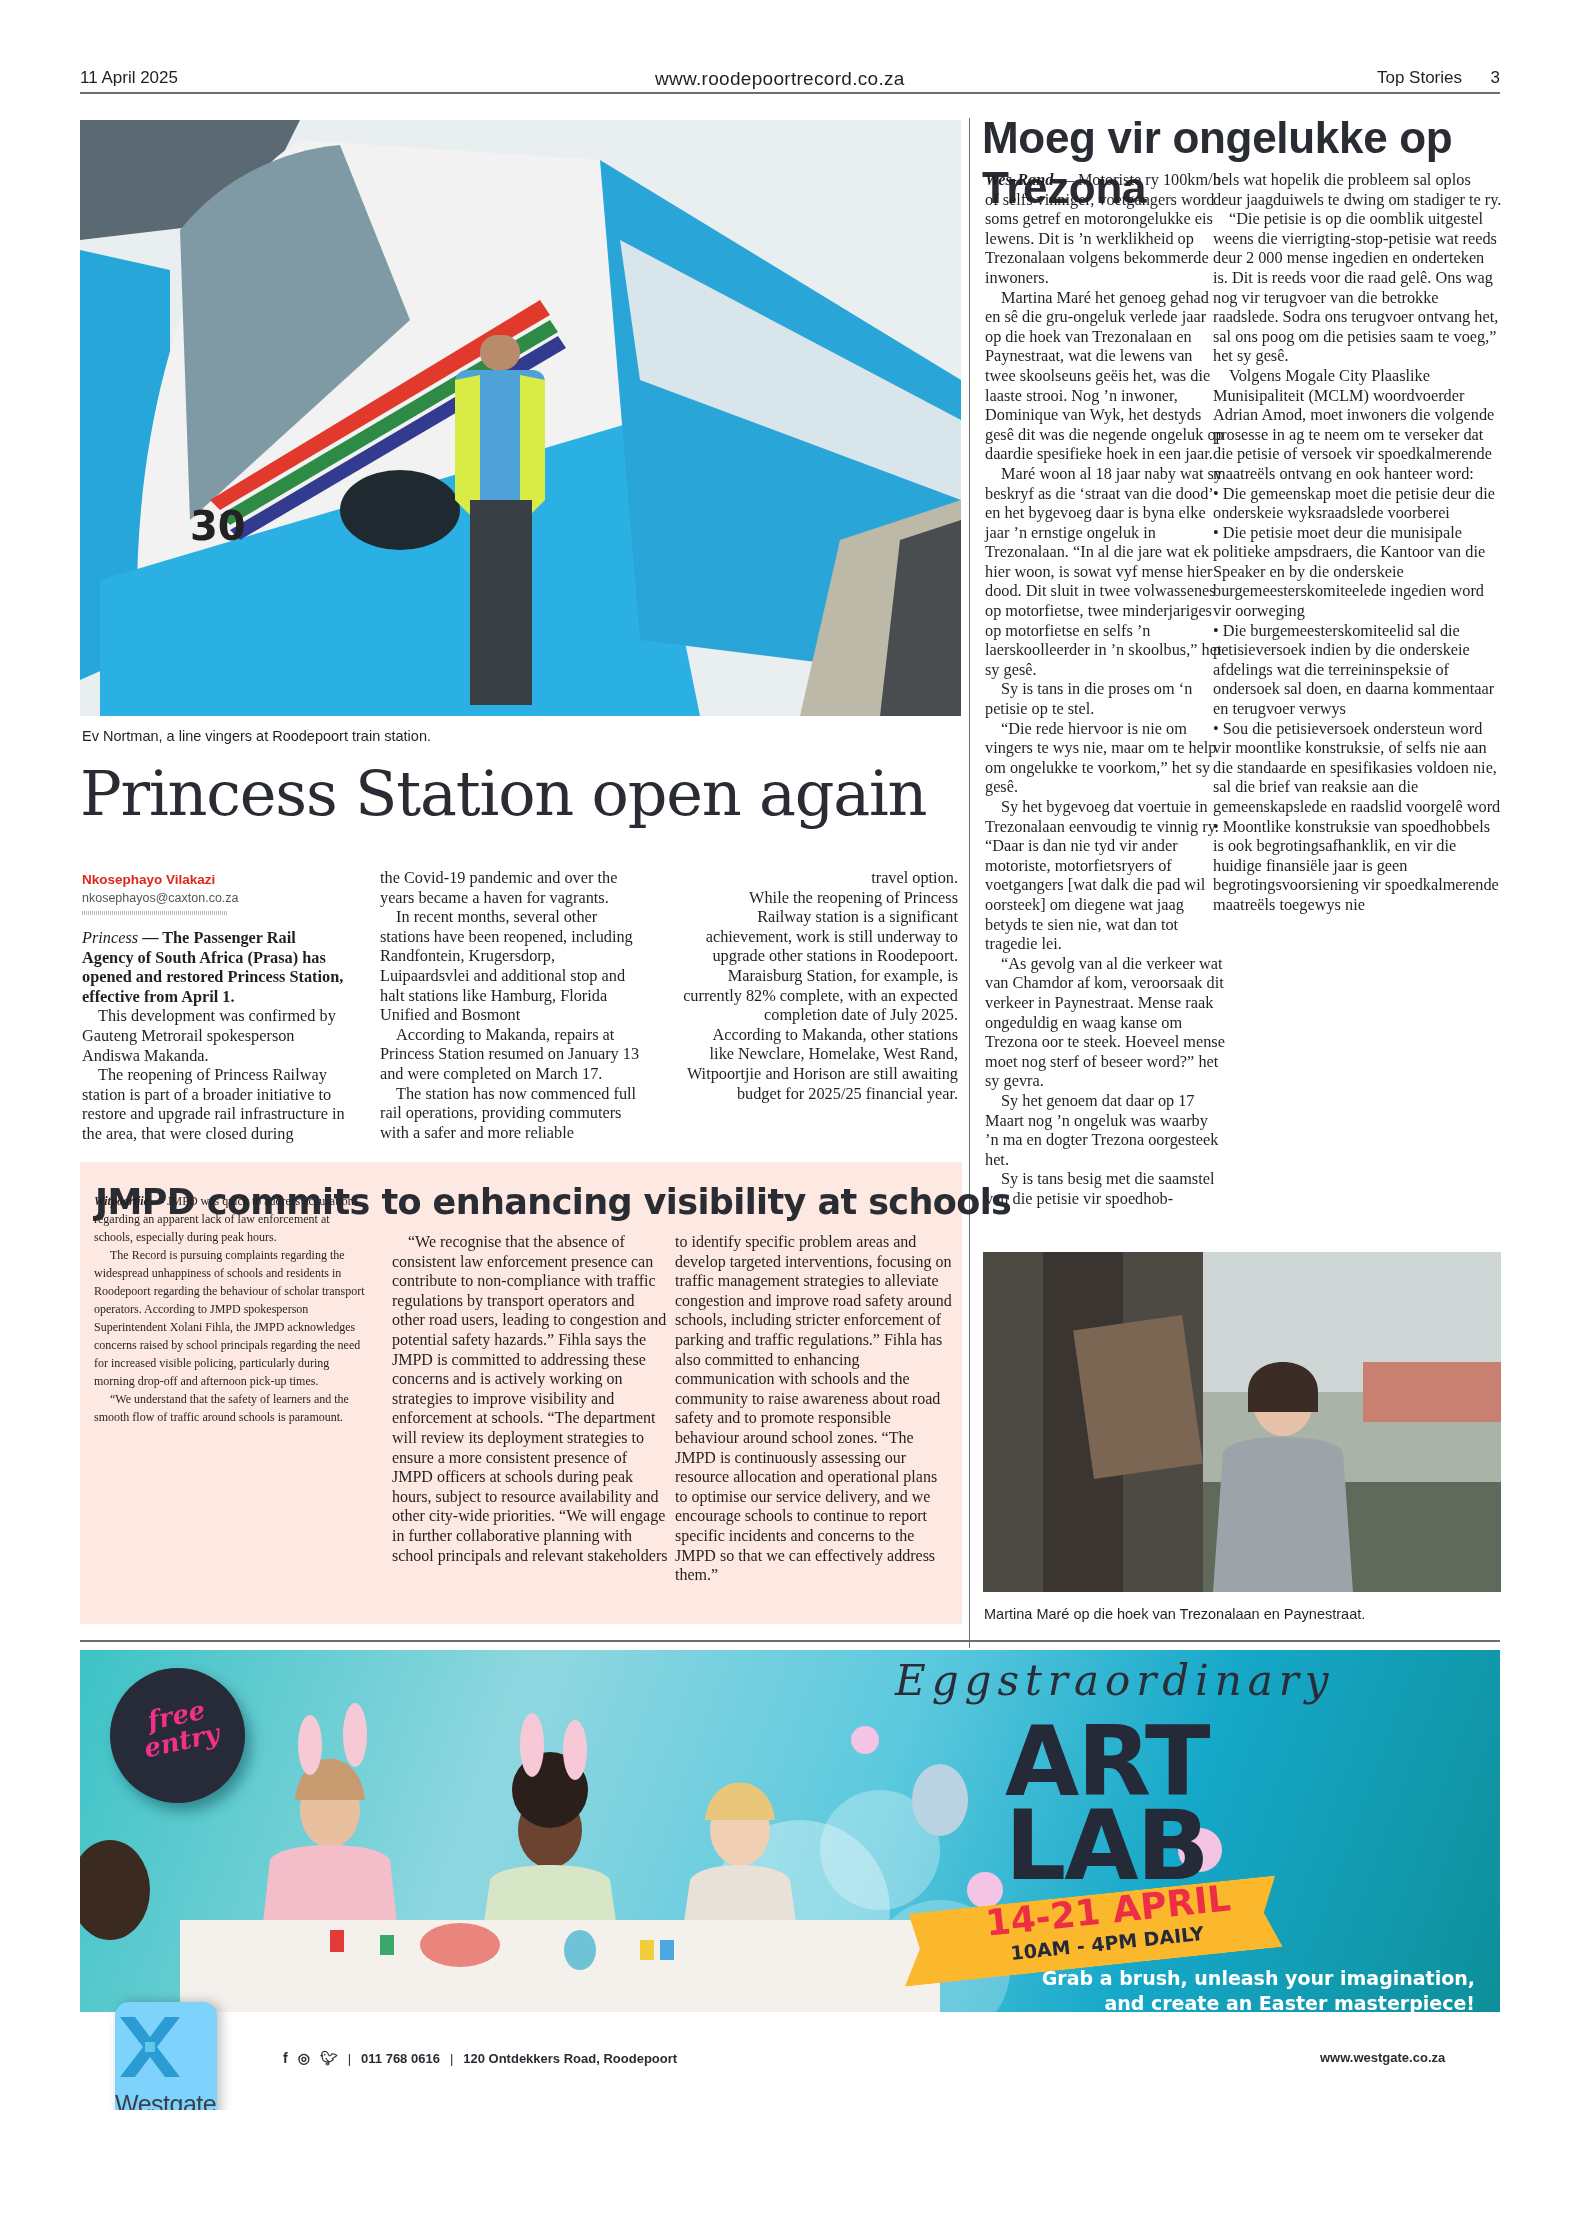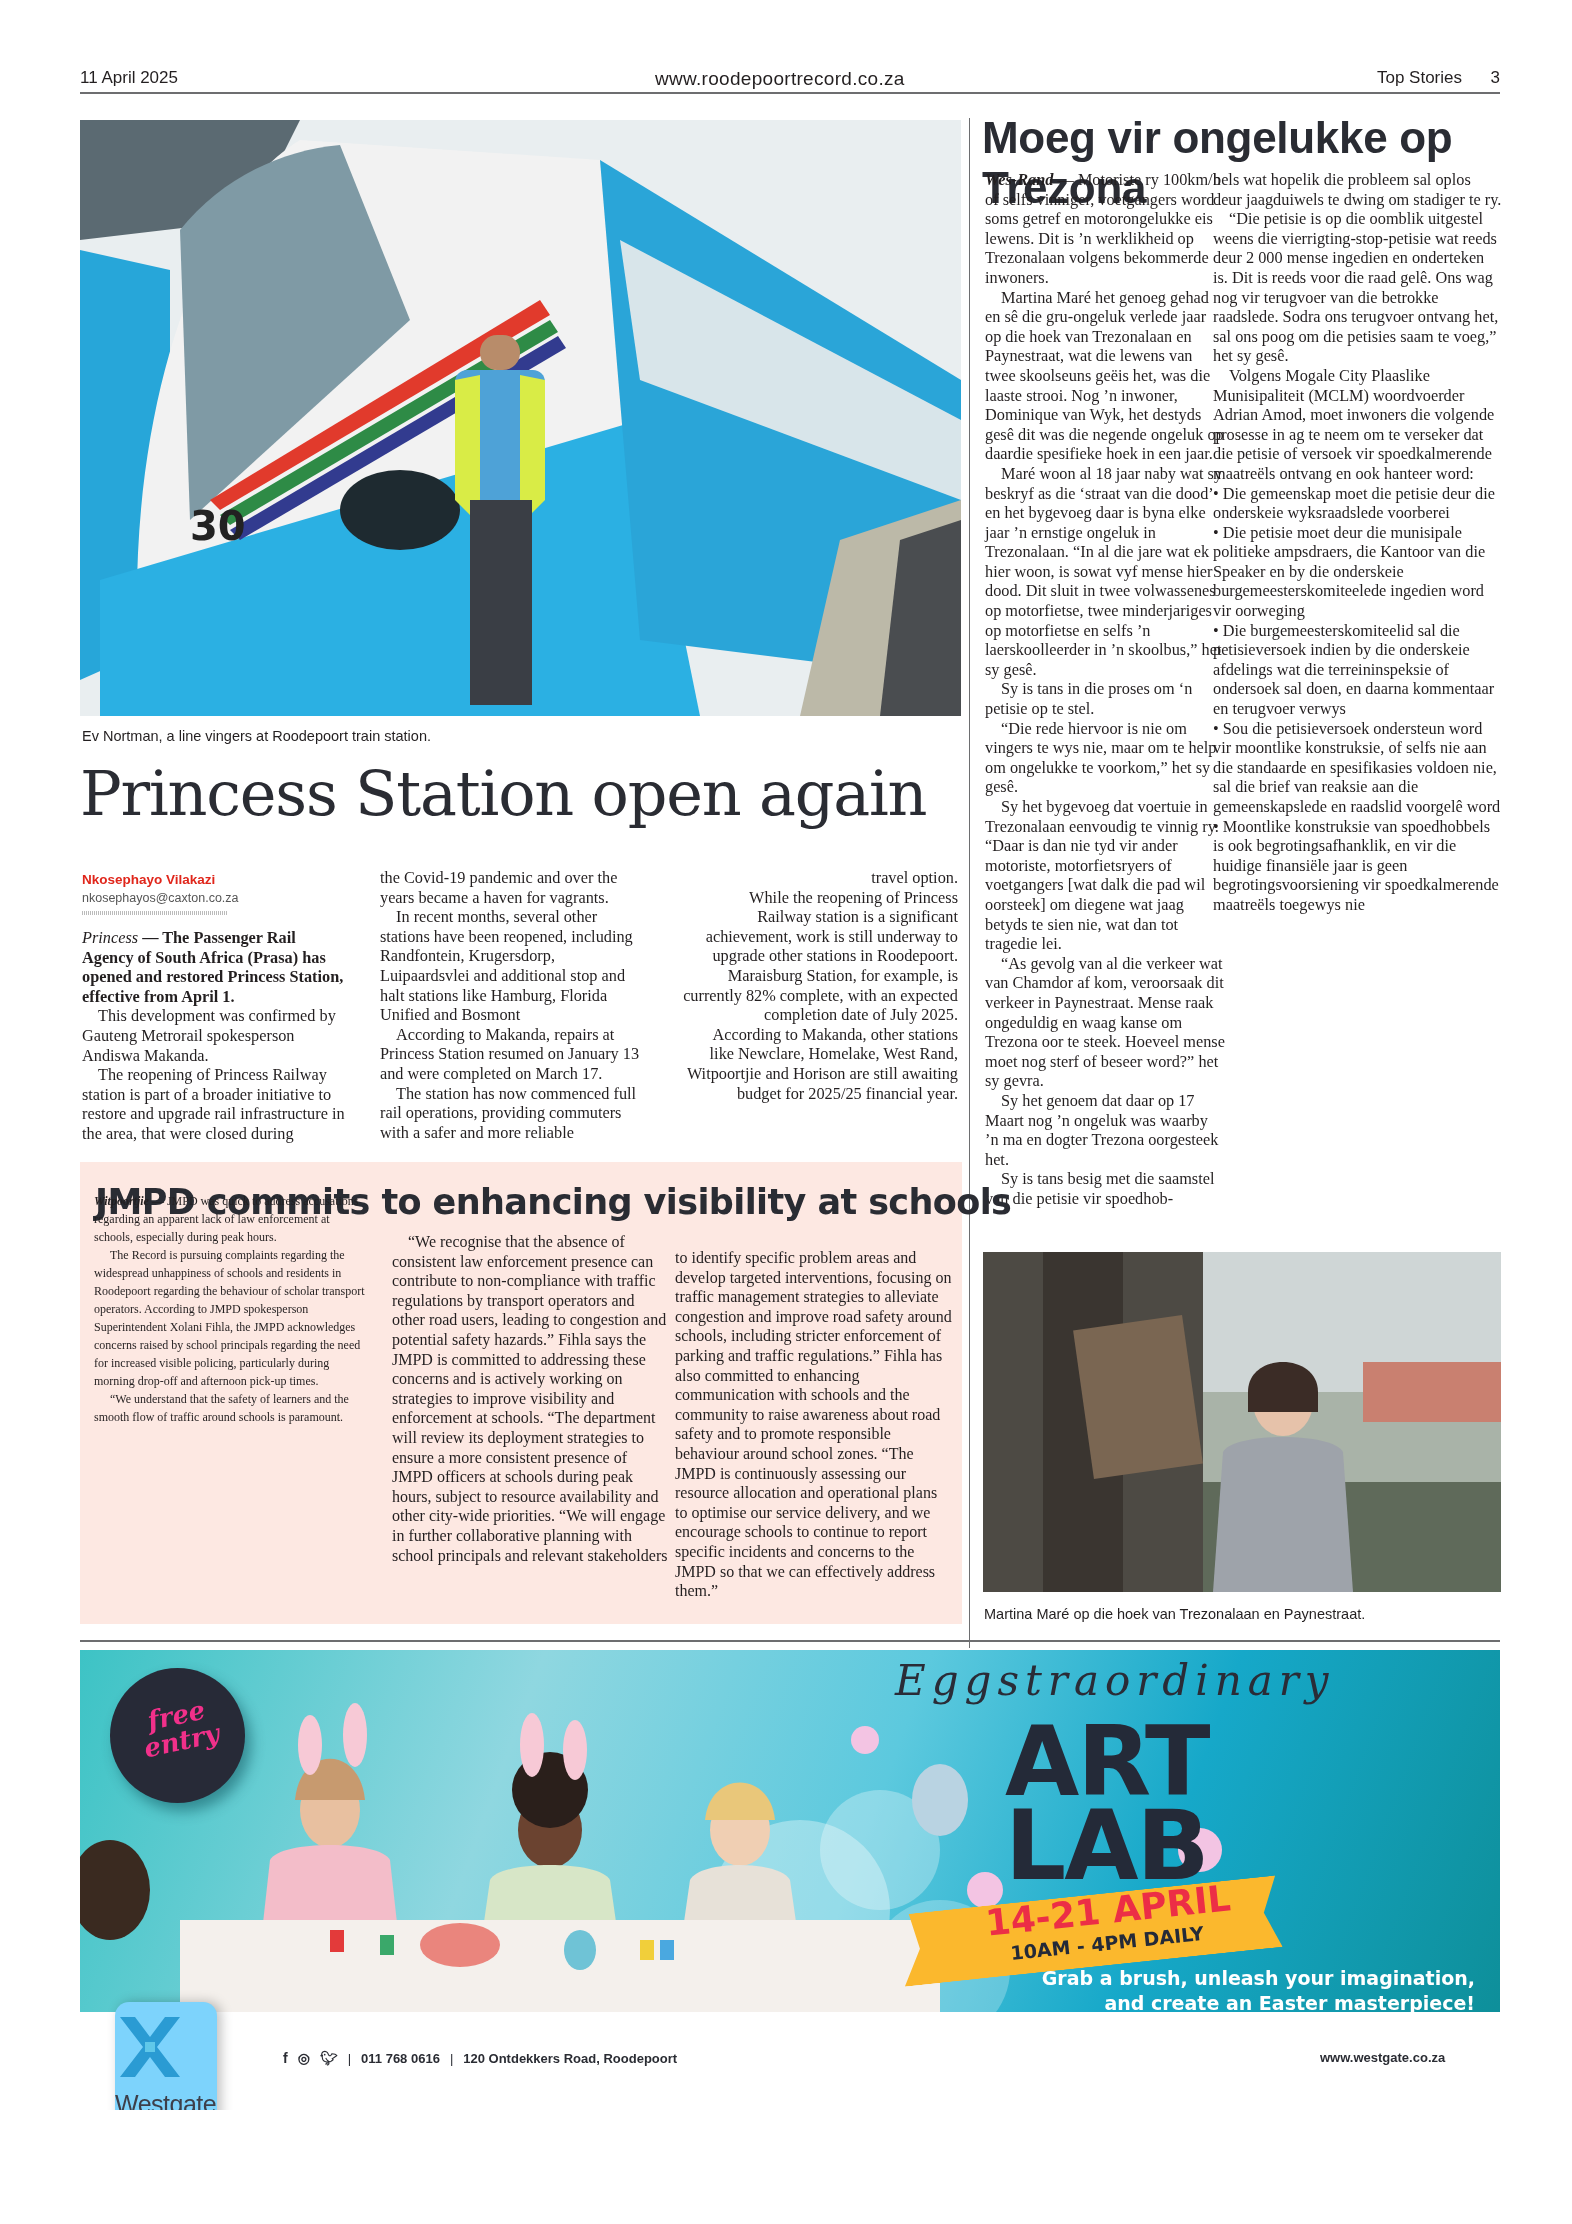--- a/index.html
+++ b/index.html
@@ -52,21 +52,21 @@
   .photo-martina { position: absolute; left: 983px; top: 1252px; width: 518px; height: 340px; overflow: hidden; background: #9da59a; }
   .photo-martina svg { width: 100%; height: 100%; display: block; }
   .cap-martina { left: 984px; top: 1606px; }
 
   
   .jmpd-box { position: absolute; left: 80px; top: 1162px; width: 882px; height: 462px; background: #fde8e2; }
   .headline-jmpd { position: absolute; left: 95px; top: 1170px; font-family: "DejaVu Sans", sans-serif; font-size: 35px;
     color: #2a2c33; letter-spacing: -0.6px; margin-top: 12px; }
   .j-col1 { left: 94px; top: 1192px; width: 272px; font-size: 12px; line-height: 18px; }
   .j-col2 { left: 392px; top: 1232px; width: 276px; font-size: 16px; line-height: 19.6px; }
-  .j-col3 { left: 675px; top: 1232px; width: 278px; font-size: 16px; line-height: 19.6px; margin-top: 16px; }
+  .j-col3 { left: 675px; top: 1232px; width: 278px; font-size: 16px; line-height: 19.6px; }
 
   .hrule-ad { position: absolute; left: 80px; top: 1640px; width: 1420px; height: 2px; background: #6d6e70; }
 
   
   .ad { position: absolute; left: 80px; top: 1650px; width: 1420px; height: 460px; overflow: hidden; }
   .ad-bg { position: absolute; left: 0; top: 0; width: 1420px; height: 362px;
     background: linear-gradient(110deg, #3dc3c5 0%, #8fd7e0 30%, #5cc9de 55%, #16a8c9 75%, #0e8f9a 100%); }
   .ad-scene { position: absolute; left: 0; top: 0; width: 1420px; height: 362px; }
   .free-entry { position: absolute; left: 30px; top: 18px; width: 135px; height: 135px; border-radius: 50%; background: #272a37;
     box-shadow: 6px 8px 14px rgba(0,60,70,0.45); }

